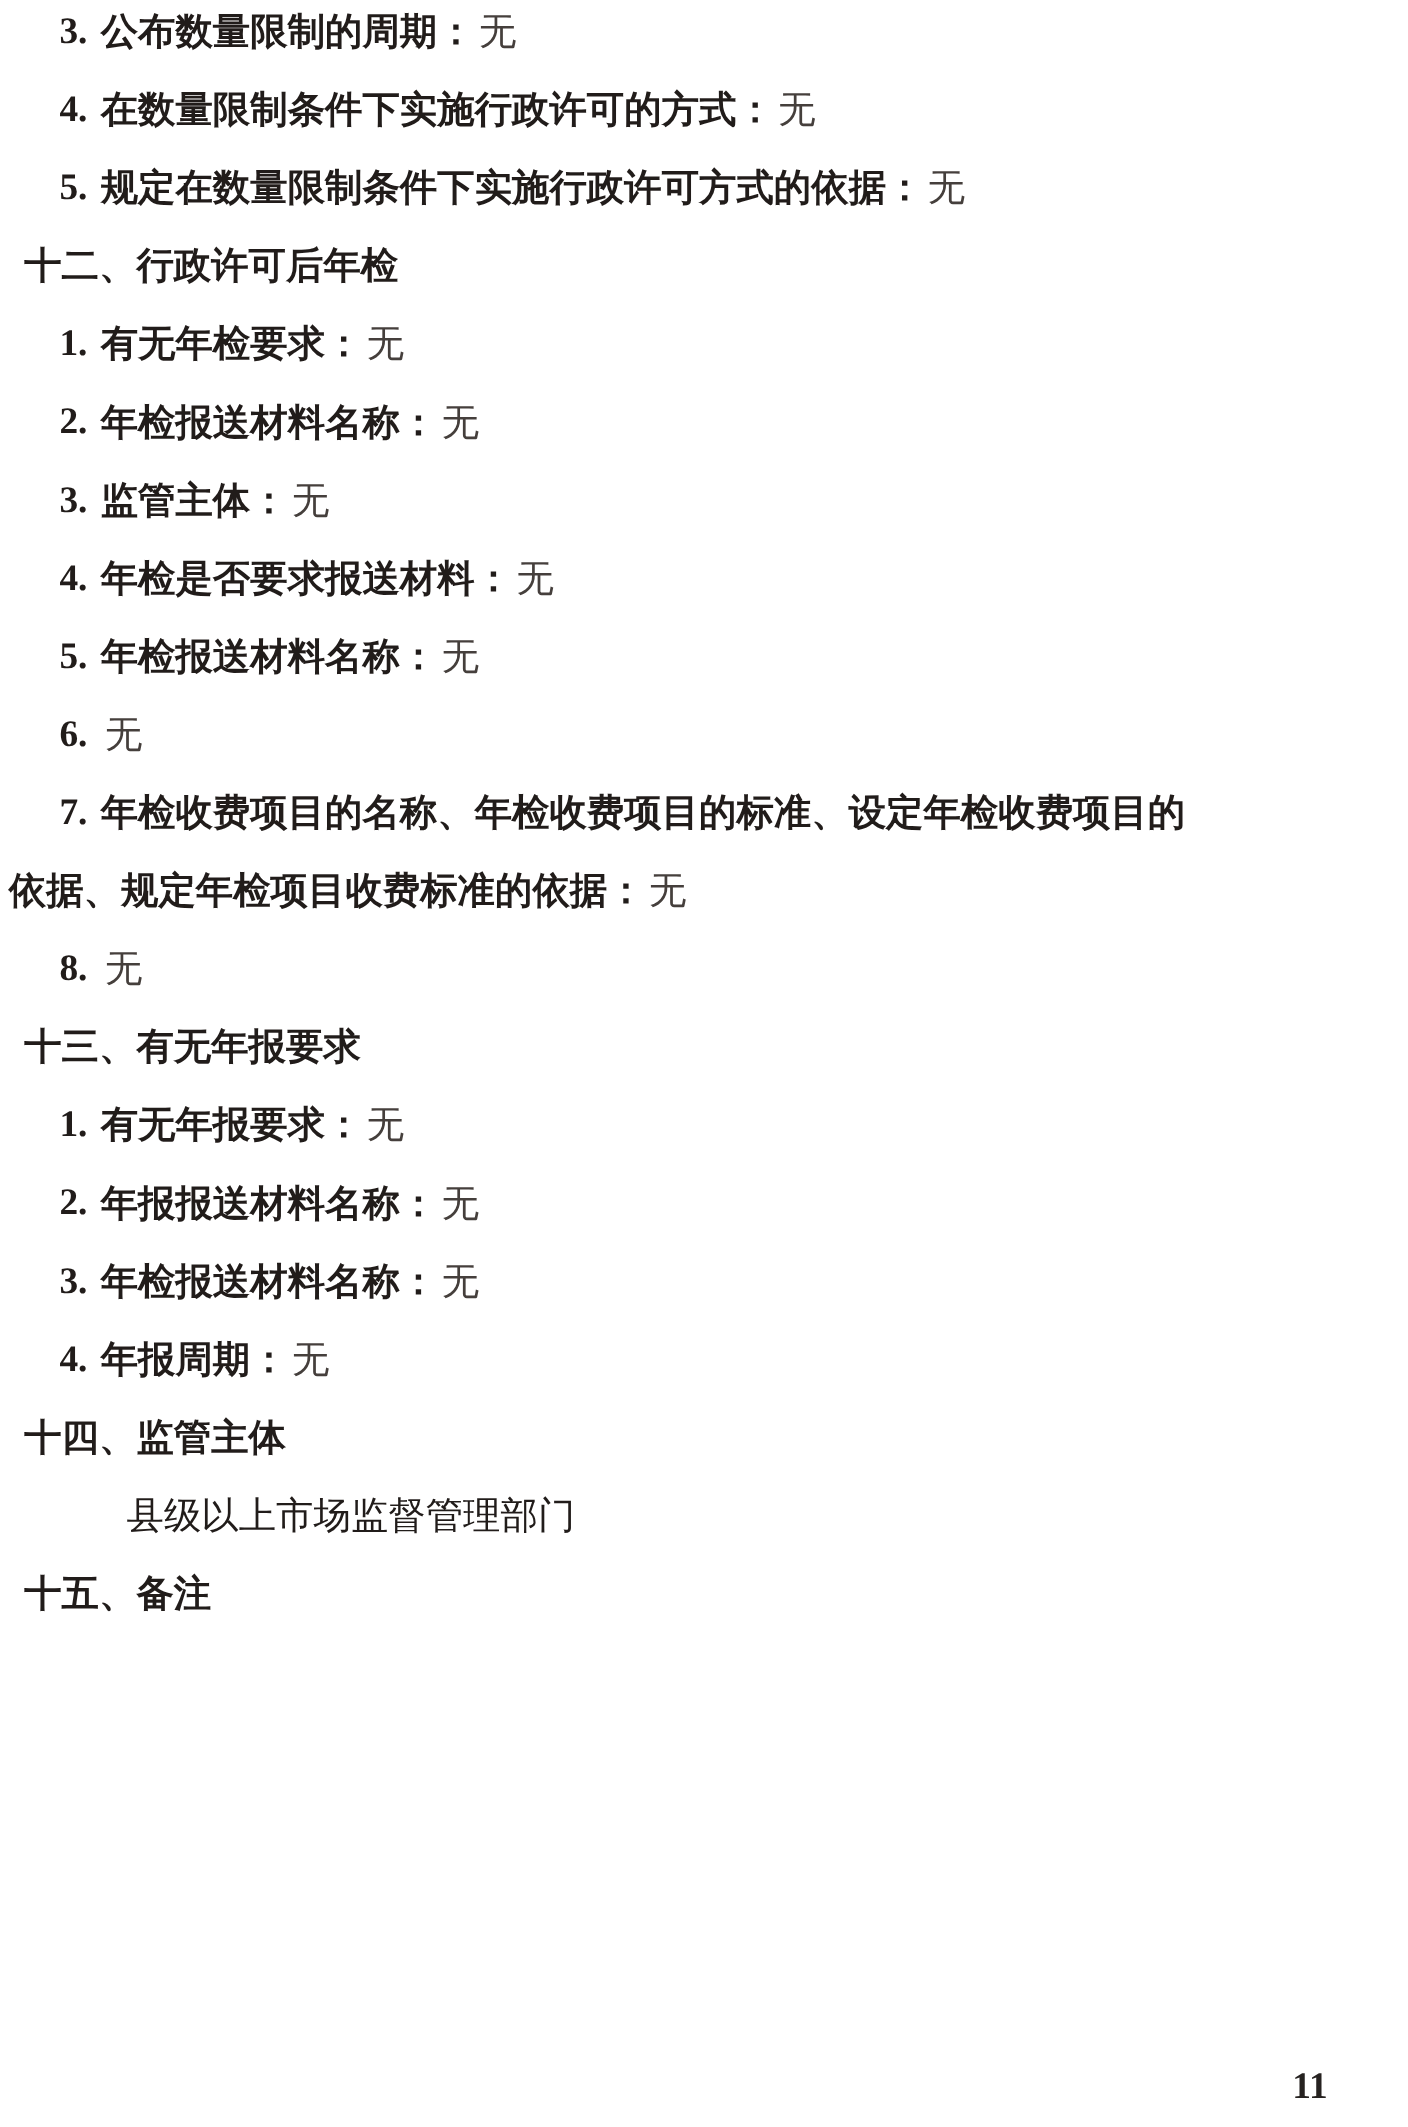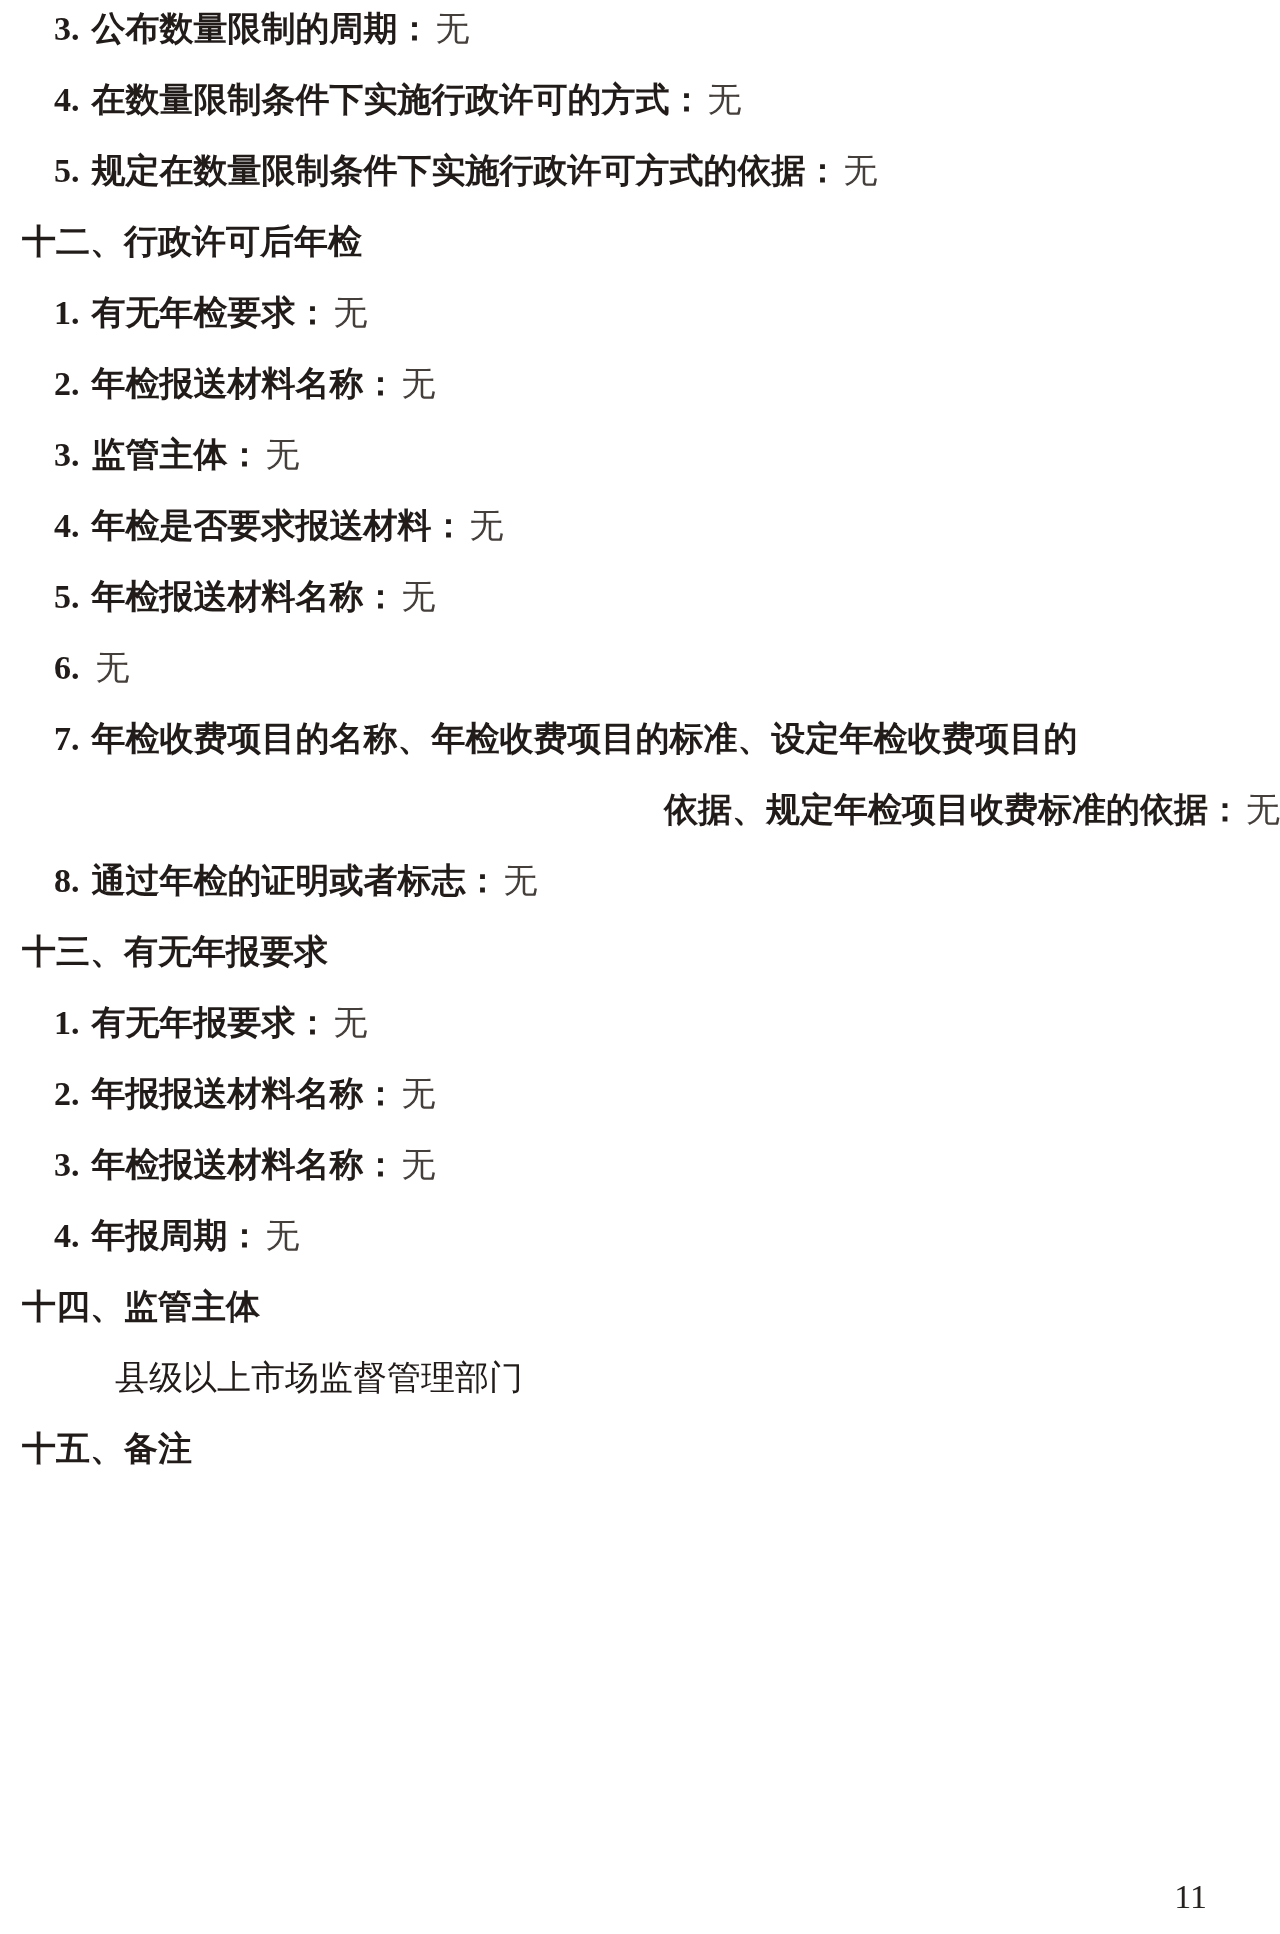--- a/index.html
+++ b/index.html
@@ -22,41 +22,41 @@
     color: #211c1a;
     font-weight: 700;
     white-space: pre;
     font-family: "Liberation Serif", "DejaVu Serif", serif;
   }
   .line.item { padding-left: 54px; }
   .line.section {
     padding-left: 22px;
     font-family: "Liberation Sans", "DejaVu Sans", sans-serif;
   }
-  .line.continuation { padding-left: 8px; justify-content: flex-end; }
+  .line.continuation { padding-left: 8px; }
   .line.body {
     padding-left: 115px;
     font-weight: 400;
   }
   .num {
     font-weight: 700;
     margin-right: 12px;
   }
   .label { font-weight: inherit; }
   .value {
     font-weight: 400;
     color: #453f3c;
     margin-left: 4px;
   }
   .page-number {
     position: absolute;
     top: 1878px;
     right: 73px;
     font-size: 34px;
-    font-weight: 400;
+    font-weight: 700;
     color: #262220;
     font-family: "Liberation Serif", "DejaVu Serif", serif;
   }
 </style>
 </head>
 <body>
 
 <div class="page">
   <div class="doc">
       <div class="line item">
@@ -113,21 +113,20 @@
     <span class="label">年检收费项目的名称、年检收费项目的标准、设定年检收费项目的</span>
     
   </div>
       <div class="line continuation">
     
     <span class="label">依据、规定年检项目收费标准的依据：</span>
     <span class="value">无</span>
   </div>
       <div class="line item">
     <span class="num">8.</span>
-    <span class="label">通过年检的证明或者标志：</span>
     <span class="value">无</span>
   </div>
       <div class="line section">
     
     <span class="label">十三、有无年报要求</span>
     
   </div>
       <div class="line item">
     <span class="num">1.</span>
     <span class="label">有无年报要求：</span>

